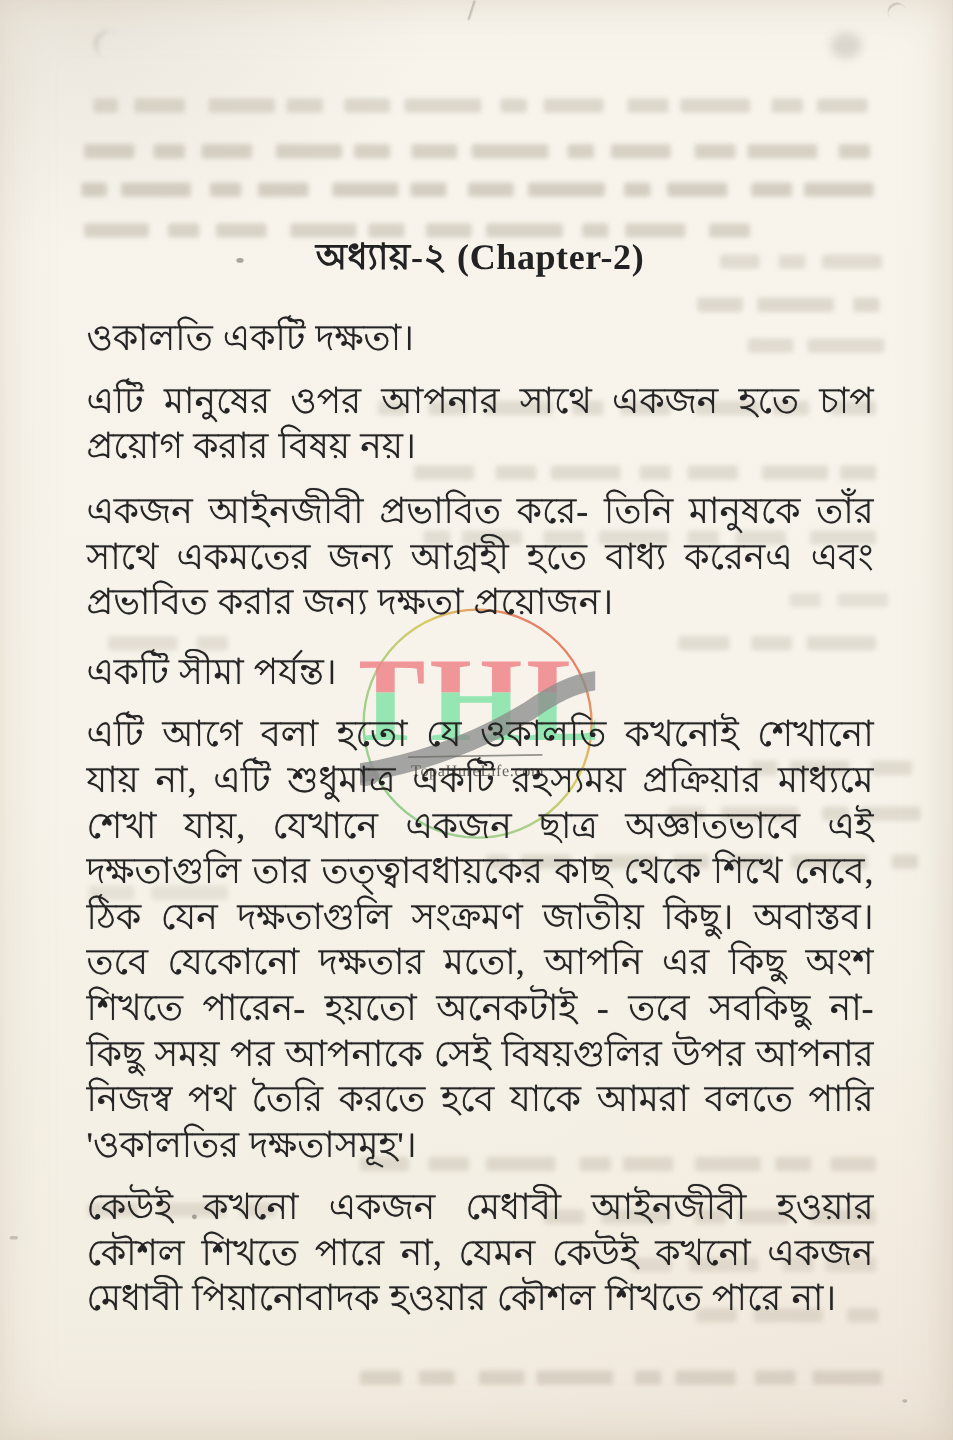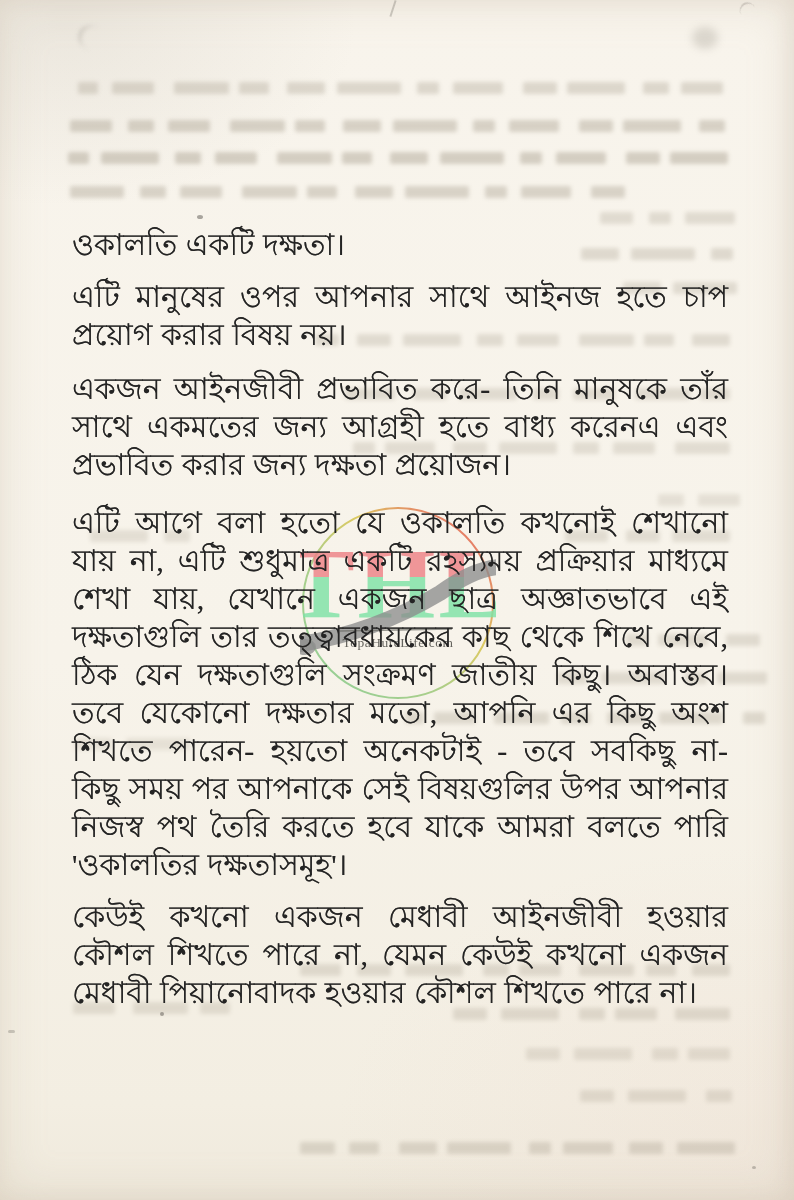--- a/index.html
+++ b/index.html
@@ -268,24 +268,26 @@
       <text x="98" y="112" text-anchor="middle" font-family="'Liberation Serif',serif" font-weight="bold" font-size="100" letter-spacing="3" fill="#ee8287" opacity="0.82" clip-path="url(#clipTop)">THL</text>
       <text x="98" y="112" text-anchor="middle" font-family="'Liberation Serif',serif" font-weight="bold" font-size="100" letter-spacing="3" fill="#7fe3a6" opacity="0.82" clip-path="url(#clipBottom)">THL</text>
       <ellipse cx="5" cy="142" rx="11" ry="8" fill="#8d8d8d" opacity="0.75"></ellipse>
       <path d="M -6 140 C 50 132, 100 112, 140 88 C 160 74, 178 64, 198 62" fill="none" stroke="#8d8d8d" stroke-width="16" stroke-linecap="round" opacity="0.78"></path>
       <line x1="40" y1="126" x2="152" y2="124" stroke="#6a6a64" stroke-width="1.5" opacity="0.7"></line>
       <text x="98" y="142" text-anchor="middle" font-family="'Liberation Serif',serif" font-size="13.5" letter-spacing="0.5" fill="#4c4c46" opacity="0.85">TopaHureLife.com</text>
     </svg>
   </div>
 
   <div class="content">
+    <h1 class="chapter">অধ্যায়-২ (Chapter-2)</h1>
     <div class="paras">
         <p class="para">ওকালতি একটি দক্ষতা।</p>
-        <p class="para">এটি মানুষের ওপর আপনার সাথে আইনজ হতে চাপ প্রয়োগ করার বিষয় নয়।</p>
+        <p class="para">এটি মানুষের ওপর আপনার সাথে একজন হতে চাপ প্রয়োগ করার বিষয় নয়।</p>
         <p class="para" style="margin-bottom: 20px; margin-top: 16px;">একজন আইনজীবী প্রভাবিত করে- তিনি মানুষকে তাঁর সাথে একমতের জন্য আগ্রহী হতে বাধ্য করেনএ এবং প্রভাবিত করার জন্য দক্ষতা প্রয়োজন।</p>
+        <p class="para">একটি সীমা পর্যন্ত।</p>
         <p class="para">এটি আগে বলা হতো যে ওকালতি কখনোই শেখানো যায় না, এটি শুধুমাত্র একটি রহস্যময় প্রক্রিয়ার মাধ্যমে শেখা যায়, যেখানে একজন ছাত্র অজ্ঞাতভাবে এই দক্ষতাগুলি তার তত্ত্বাবধায়কের কাছ থেকে শিখে নেবে, ঠিক যেন দক্ষতাগুলি সংক্রমণ জাতীয় কিছু। অবাস্তব। তবে যেকোনো দক্ষতার মতো, আপনি এর কিছু অংশ শিখতে পারেন- হয়তো অনেকটাই - তবে সবকিছু না- কিছু সময় পর আপনাকে সেই বিষয়গুলির উপর আপনার নিজস্ব পথ তৈরি করতে হবে যাকে আমরা বলতে পারি 'ওকালতির দক্ষতাসমূহ'।</p>
         <p class="para">কেউই কখনো একজন মেধাবী আইনজীবী হওয়ার কৌশল শিখতে পারে না, যেমন কেউই কখনো একজন মেধাবী পিয়ানোবাদক হওয়ার কৌশল শিখতে পারে না।</p>
       </div>
   </div>
 
   <div class="artifact speck speck-a"></div>
   <div class="artifact speck speck-b"></div>
   <div class="artifact speck speck-c"></div>
   <div class="artifact speck speck-d"></div>
   <div class="artifact smudge-pagenum"></div>

